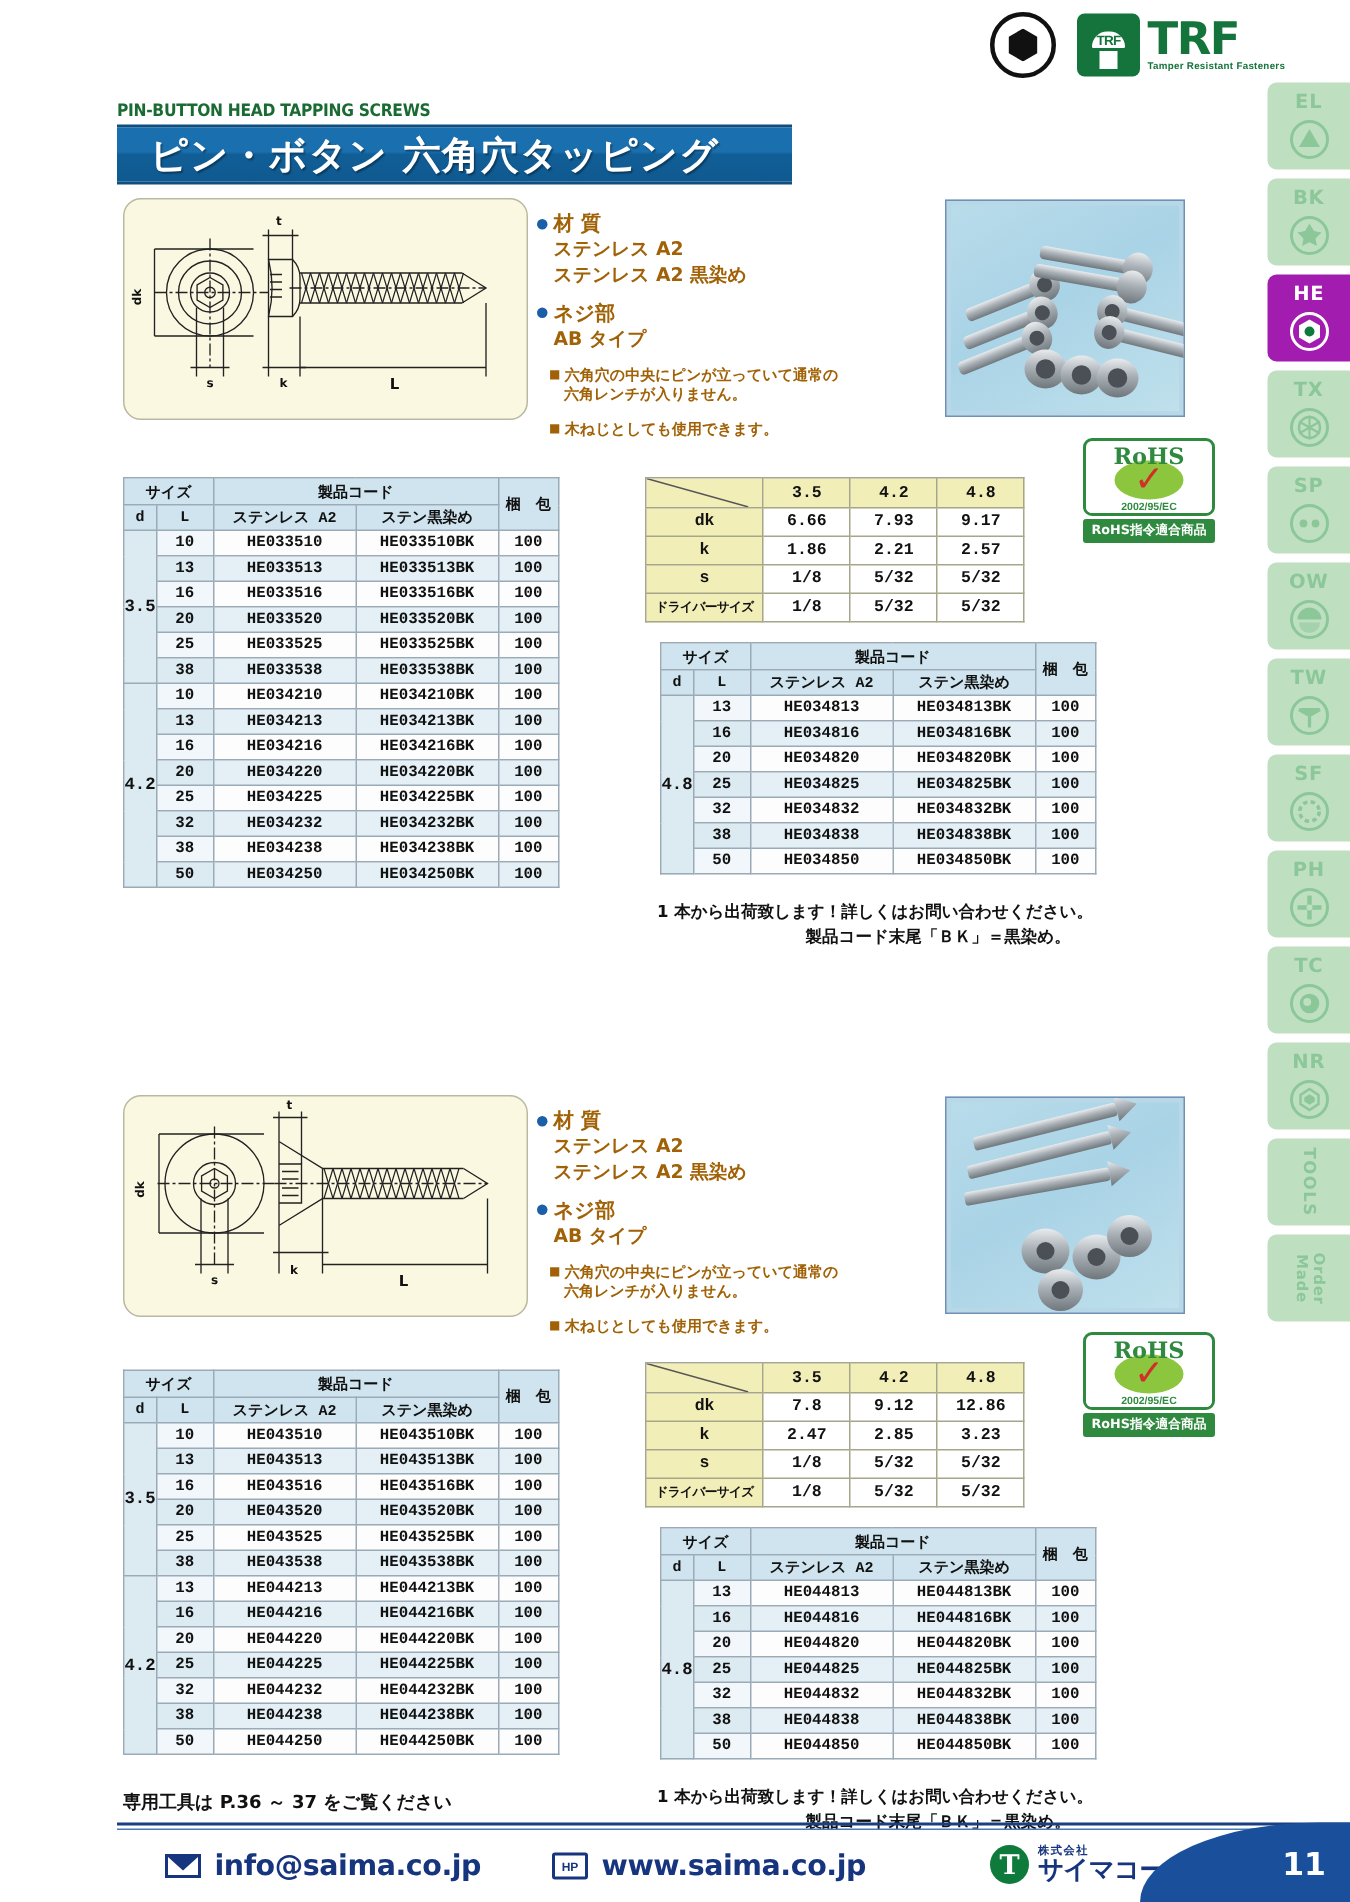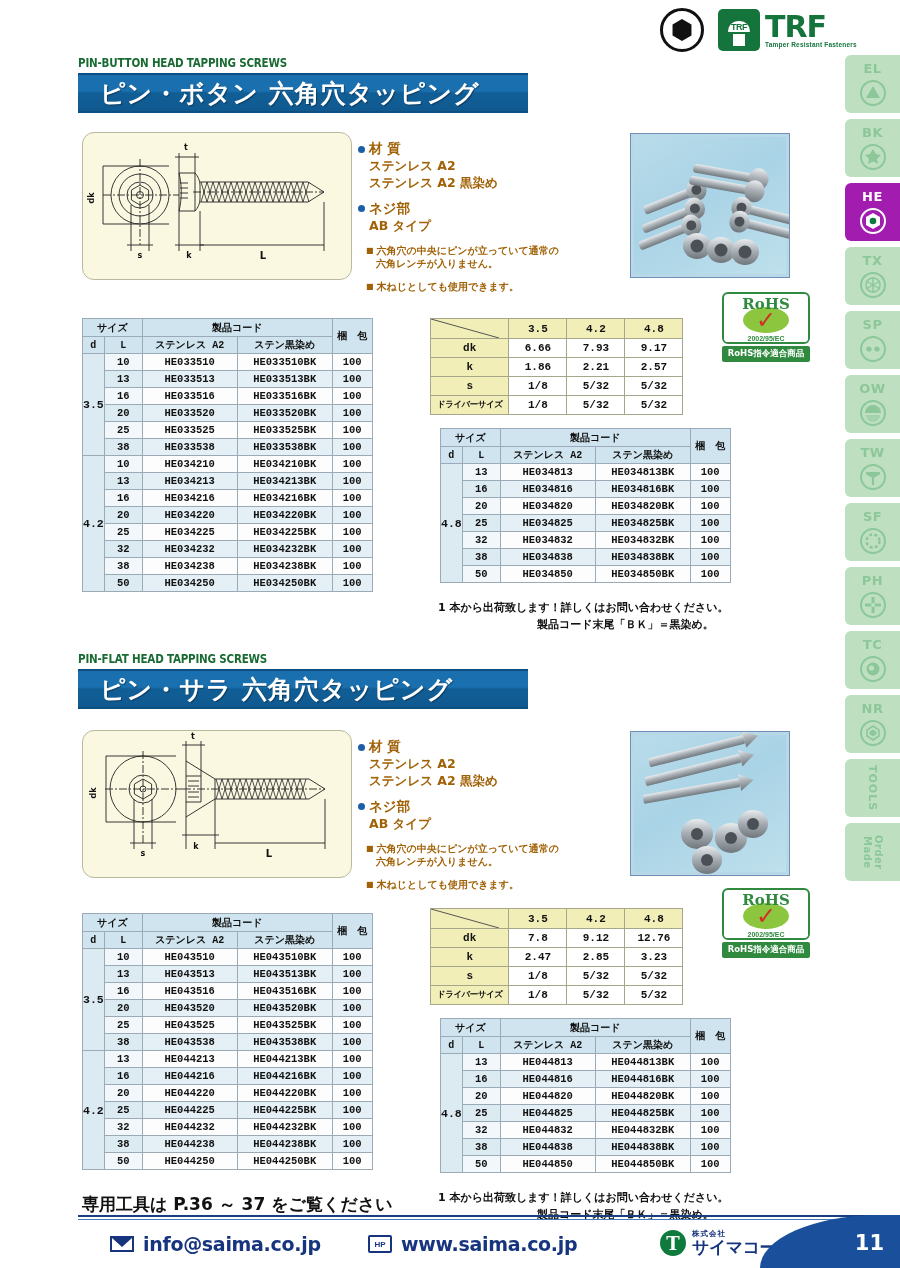--- a/index.html
+++ b/index.html
@@ -145,21 +145,21 @@
           <span>TRF</span>
         </div>
       </div>
       <div class="trf-text">
         <div class="big">TRF</div>
         <div class="sub">Tamper Resistant Fasteners</div>
       </div>
     </div>
   </div>
 
-  <div class="section" style="top:56px;">
+  <div class="section" style="top:66px;">
     <div class="sec-eng">PIN-BUTTON HEAD TAPPING SCREWS</div>
     <div class="sec-bar">
       <span class="jp">ピン・ボタン 六角穴タッピング</span>
     </div>
   </div>
 
   <div class="diagram" style="left:82px; top:132px; width:270px; height:148px;">
     <svg width="270" height="148" viewBox="0 0 270 148">
       <g stroke="#222" fill="none" stroke-width="0.9">
 
@@ -501,26 +501,20 @@
           <td class="code">HE034850</td>
           <td class="code">HE034850BK</td>
           <td class="pkg">100</td>
         </tr>
       </tbody>
   </table>
 
   <div class="note" style="left:438px; top:600px;">1 本から出荷致します！詳しくはお問い合わせください。</div>
   <div class="note" style="left:537px; top:617px;">製品コード末尾「ＢＫ」＝黒染め。</div>
 
-  <div class="section" style="top:652px;">
-    <div class="sec-eng">PIN-FLAT HEAD TAPPING SCREWS</div>
-    <div class="sec-bar">
-      <span class="jp">ピン・サラ 六角穴タッピング</span>
-    </div>
-  </div>
 
   <div class="diagram" style="left:82px; top:730px; width:270px; height:148px;">
     <svg width="270" height="148" viewBox="0 0 270 148">
       <g stroke="#222" fill="none" stroke-width="0.9">
         <circle cx="60" cy="58" r="33"></circle>
         <circle cx="60" cy="58" r="14"></circle>
         <polygon points="60,48 68.6,53 68.6,63 60,68 51.4,63 51.4,53"></polygon>
         <circle cx="60" cy="58" r="3"></circle>
         <line x1="22" y1="58" x2="100" y2="58" stroke-dasharray="8,2,2,2"></line>
         <line x1="60" y1="20" x2="60" y2="112" stroke-dasharray="8,2,2,2"></line>
@@ -632,21 +626,21 @@
             </svg>
         </td>
         <th>3.5</th>
         <th>4.2</th>
         <th>4.8</th>
       </tr>
       <tr>
         <td class="lab">dk</td>
         <td class="val">7.8</td>
         <td class="val">9.12</td>
-        <td class="val">12.76</td>
+        <td class="val">12.86</td>
       </tr>
       <tr>
         <td class="lab">k</td>
         <td class="val">2.47</td>
         <td class="val">2.85</td>
         <td class="val">3.23</td>
       </tr>
       <tr>
         <td class="lab">s</td>
         <td class="val">1/8</td>
@@ -816,21 +810,21 @@
           <td class="lcell">50</td>
           <td class="code">HE044850</td>
           <td class="code">HE044850BK</td>
           <td class="pkg">100</td>
         </tr>
       </tbody>
   </table>
 
   <div class="note" style="left:438px; top:1190px;">1 本から出荷致します！詳しくはお問い合わせください。</div>
   <div class="note" style="left:537px; top:1207px;">製品コード末尾「ＢＫ」＝黒染め。</div>
-  <div class="note" style="left:82px; top:1193px; font-size:17px;text-align:center;">専用工具は P.36 ～ 37 をご覧ください</div>
+  <div class="note" style="left:82px; top:1193px; font-size:12px;text-align:center;">専用工具は P.36 ～ 37 をご覧ください</div>
 
   <div class="sidebar">
       <div class="tab">
         <div class="lbl" style="white-space: pre-line;">EL</div>
         <div class="ico">
           <svg width="22" height="22" viewBox="0 0 22 22" style="color:#8cc79a">
             <polygon points="11,4 18,16 4,16" fill="currentColor"></polygon>
           </svg>
         </div>
       </div>

